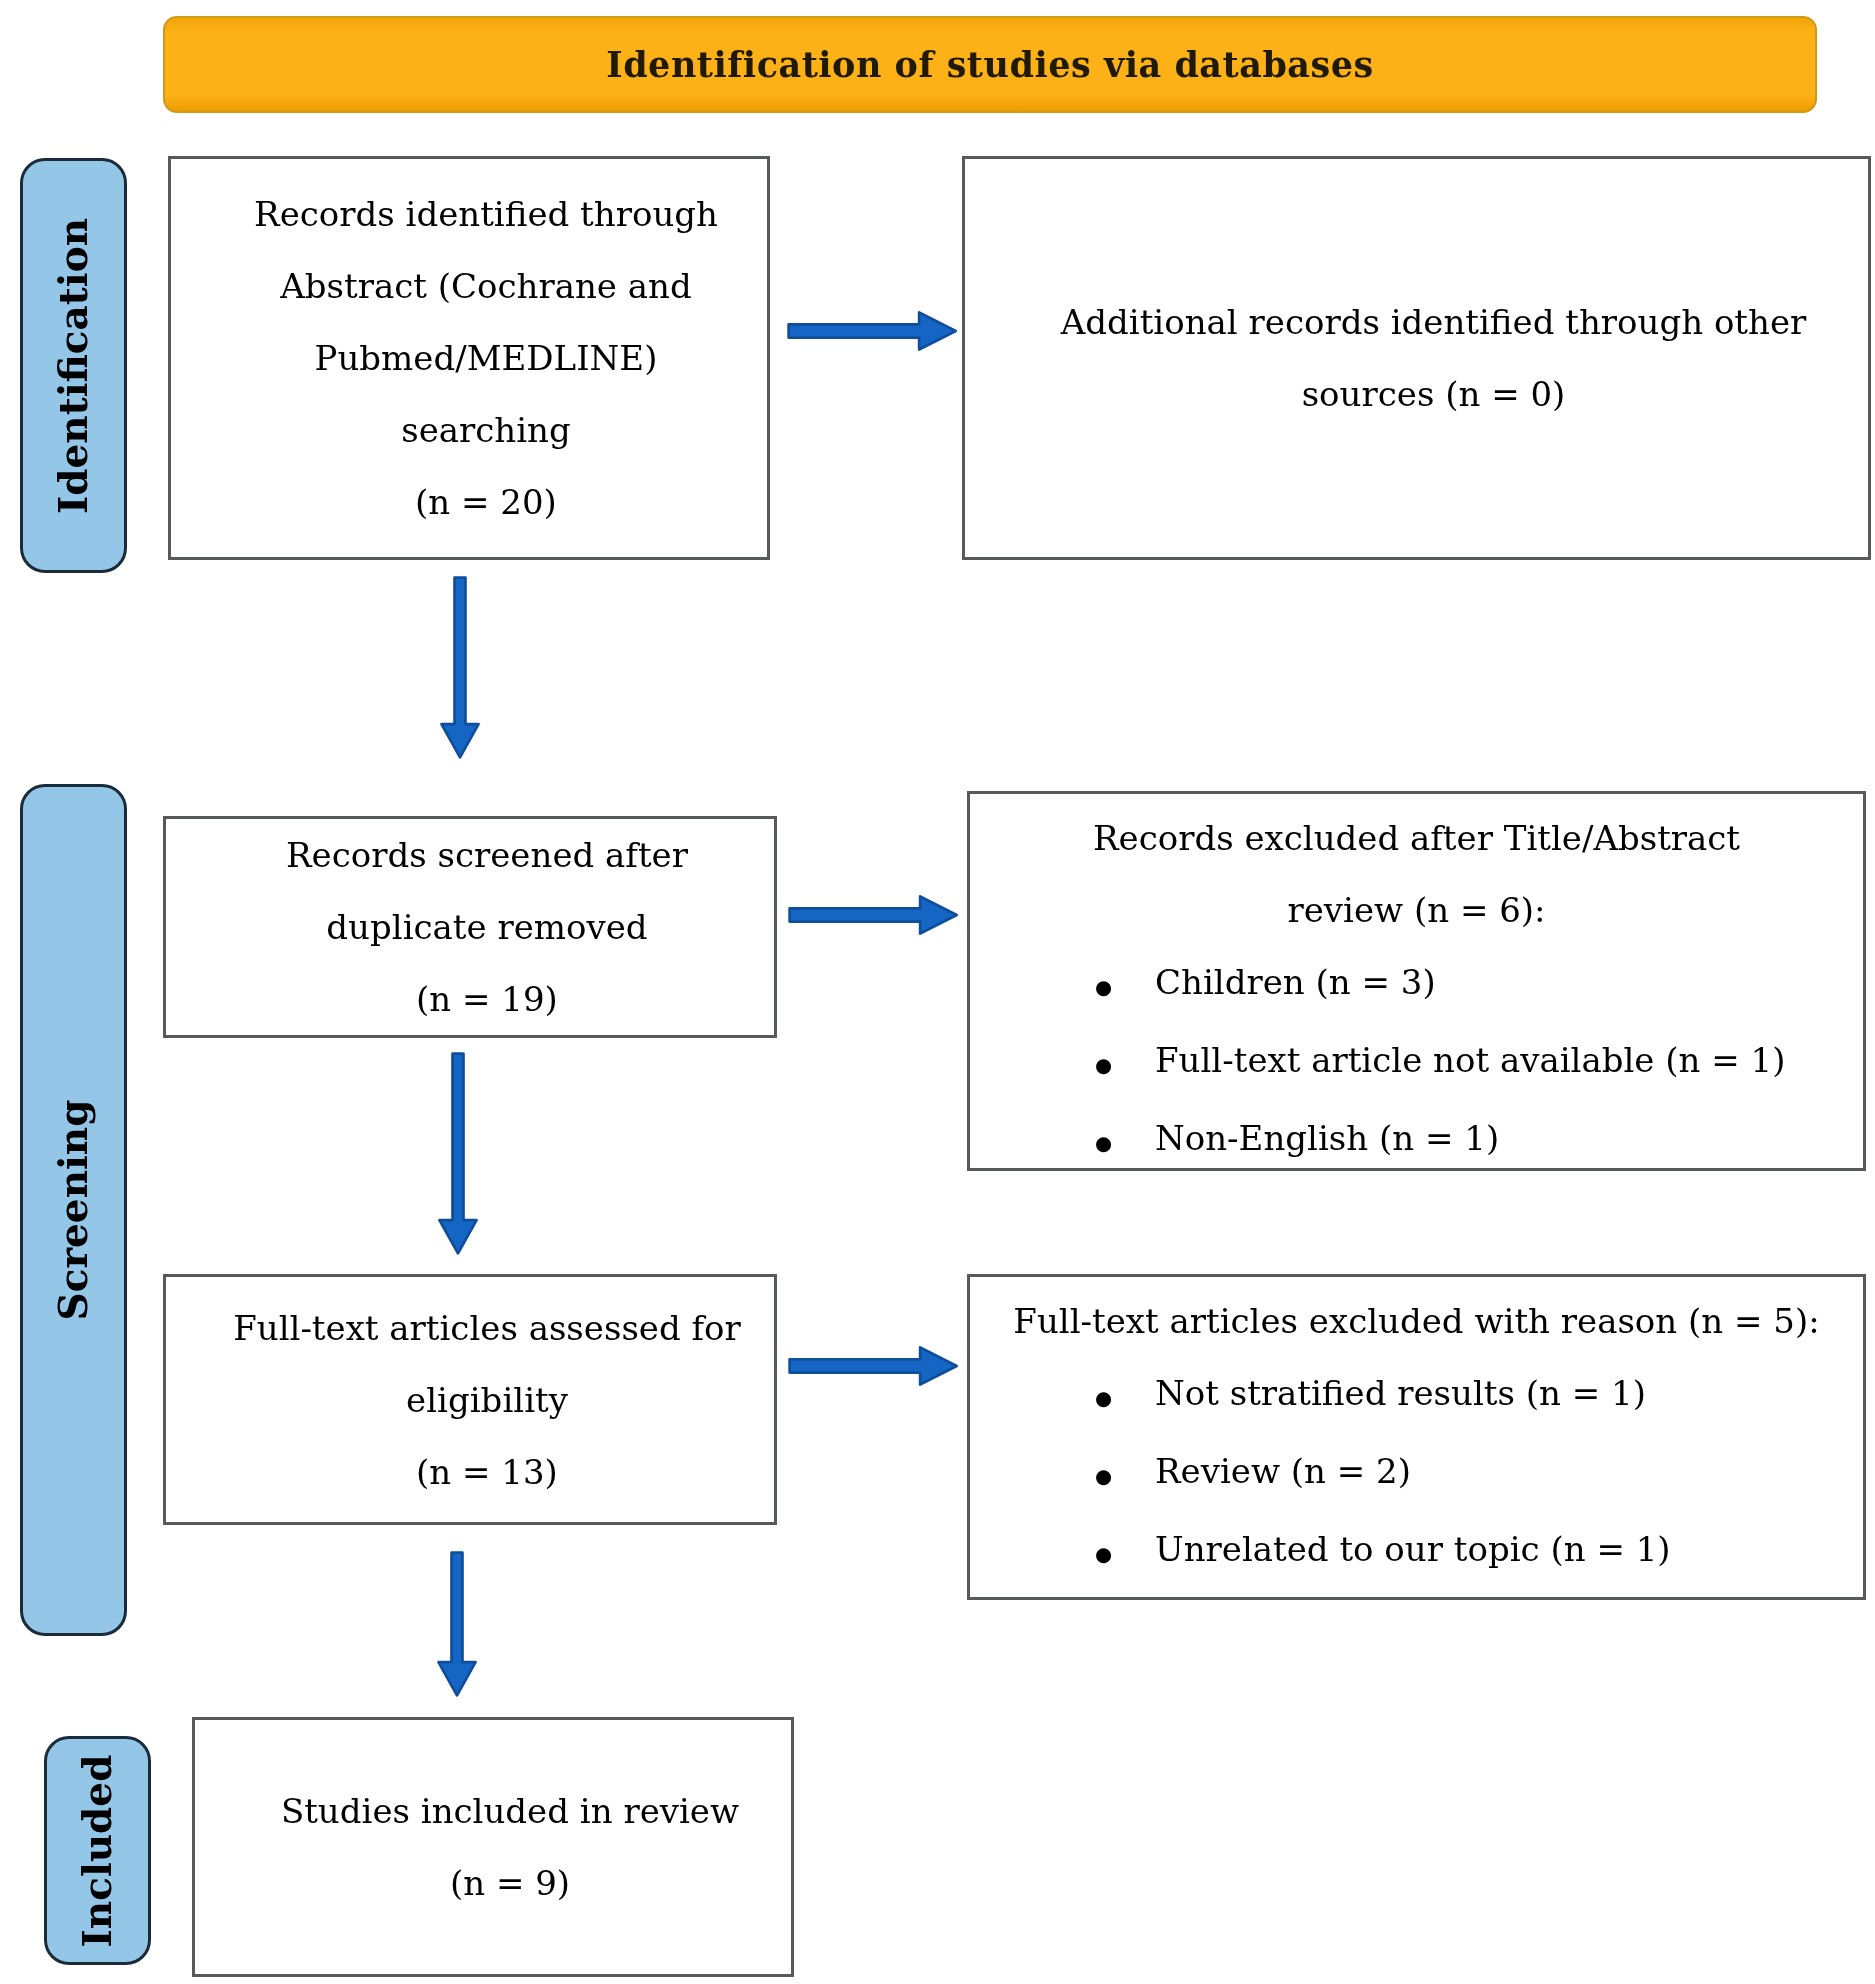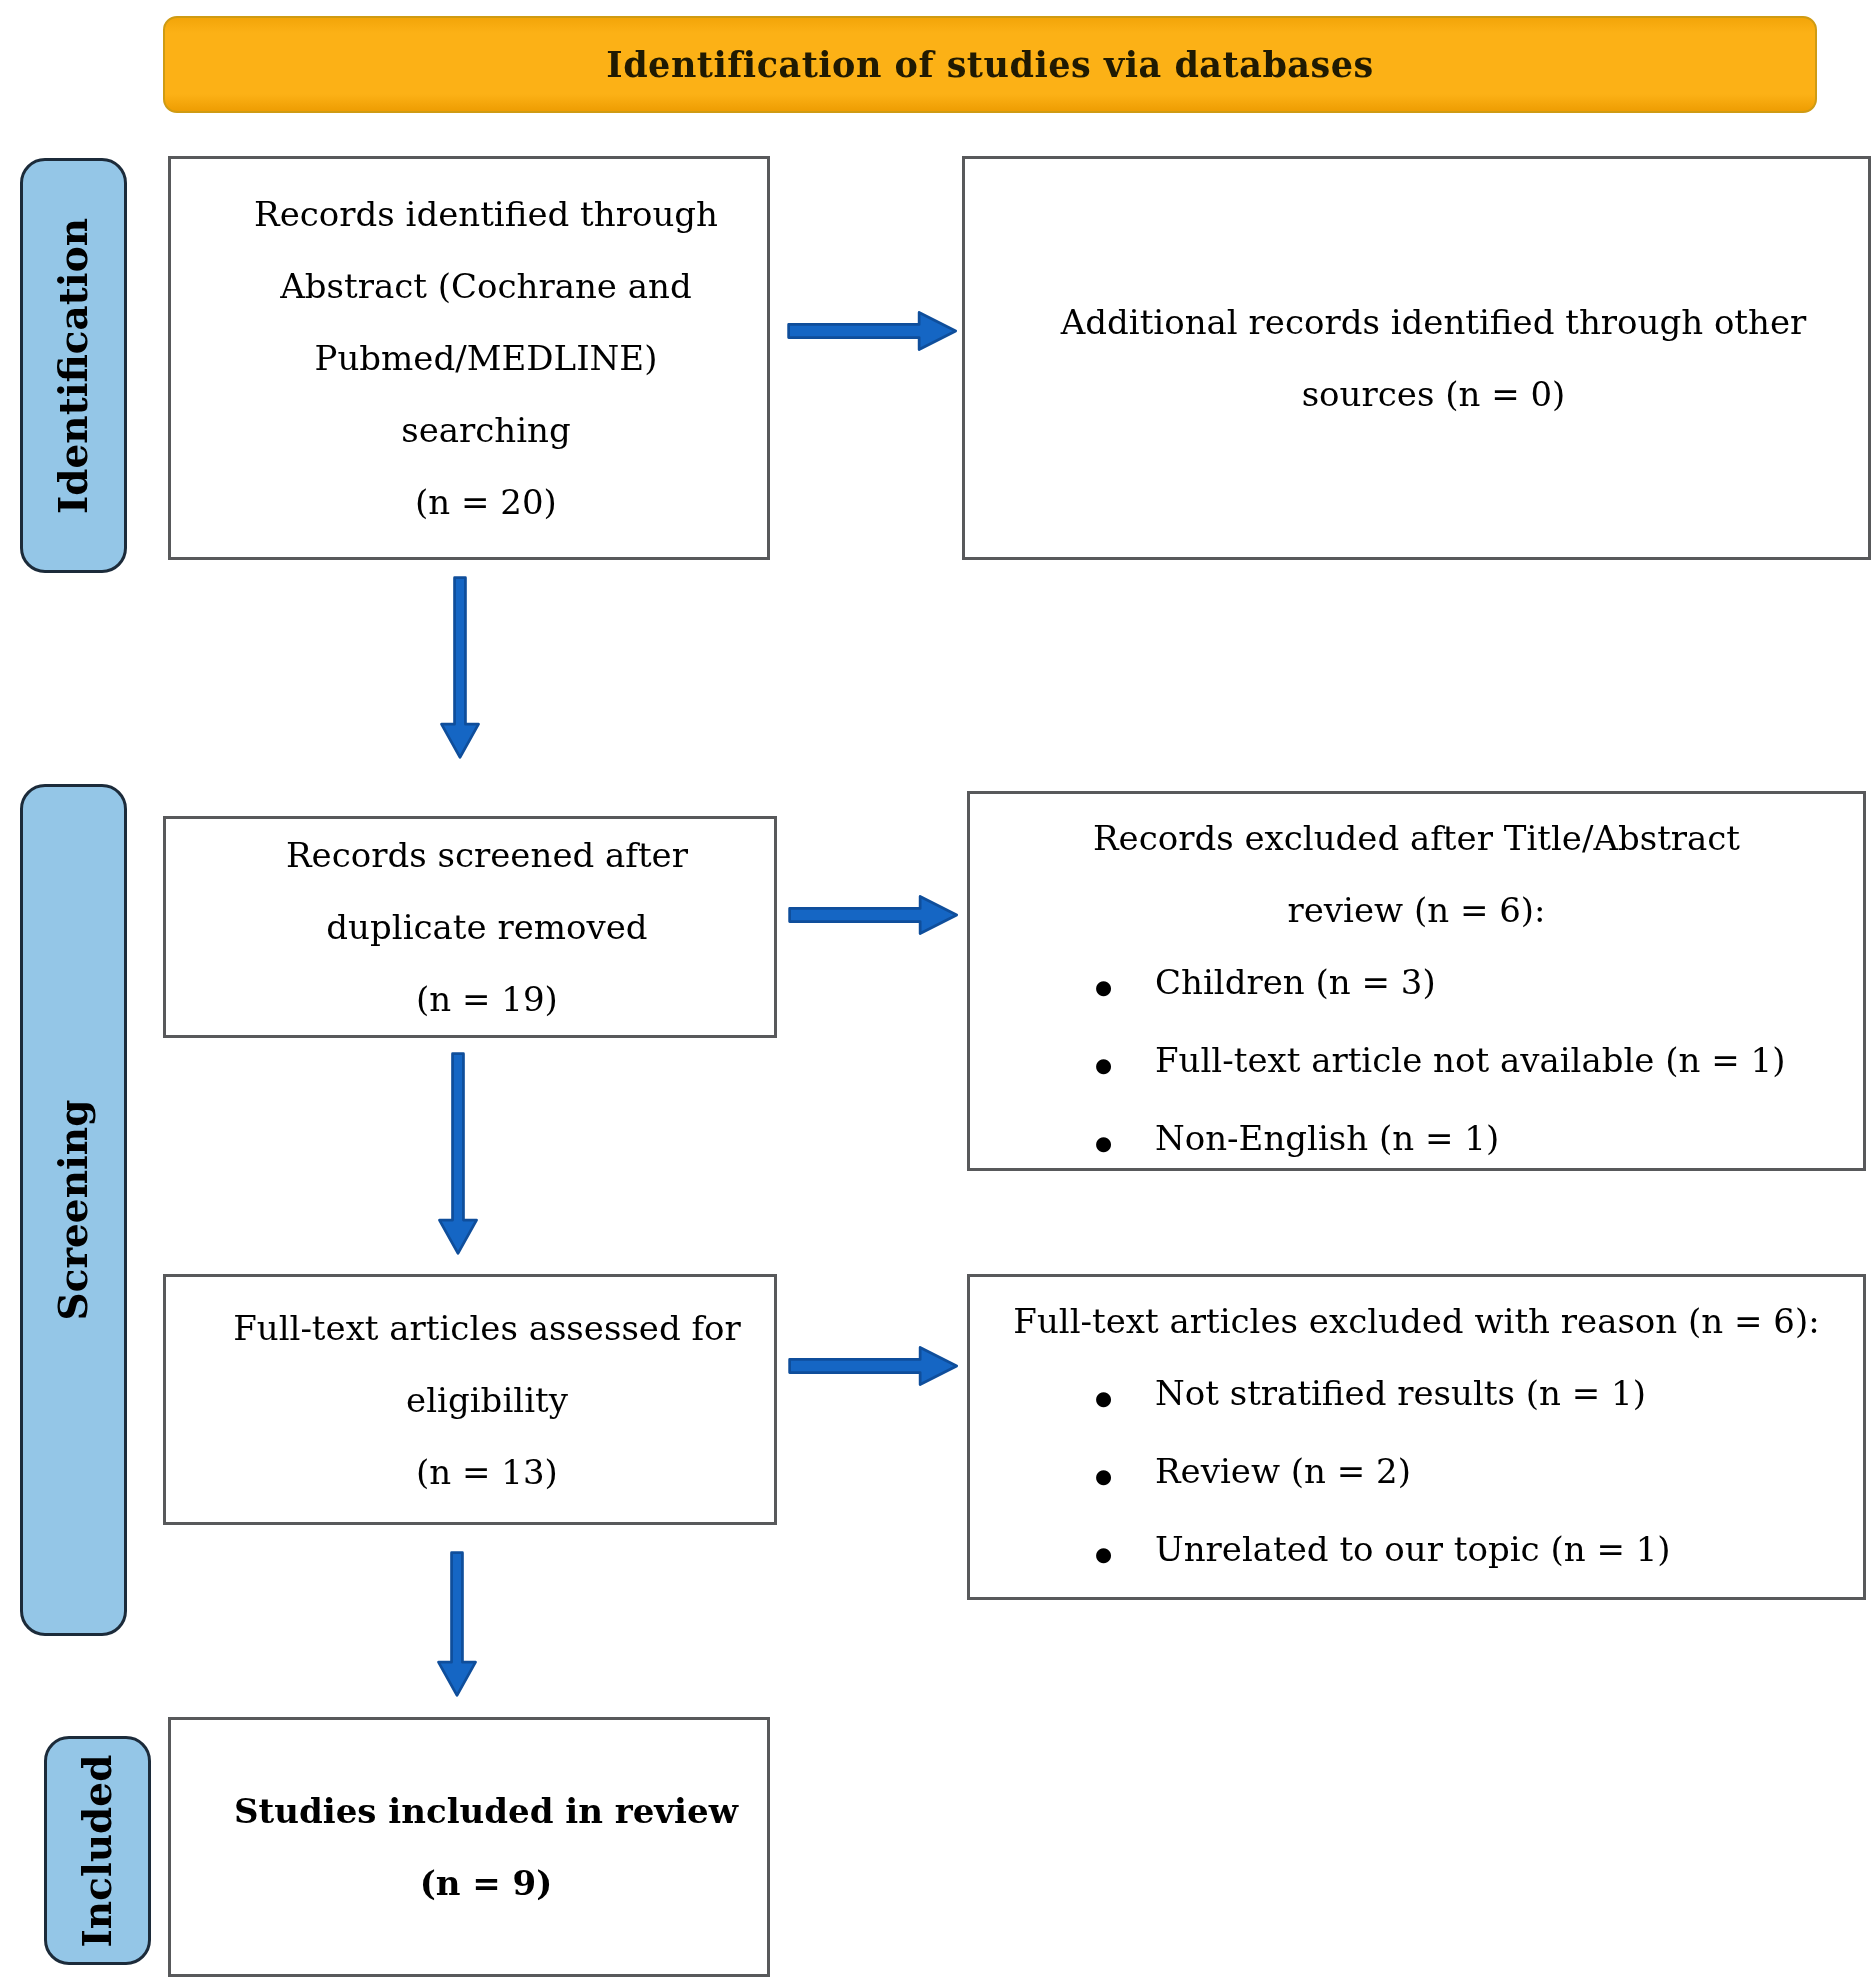--- a/index.html
+++ b/index.html
@@ -61,21 +61,21 @@
     padding-left: 34px;
   }
   .box .title { text-align: center; }
 
   #box-identified          { left: 168px;  top: 156px;  width: 602px; height: 404px; }
   #box-additional          { left: 962px; top: 156px;  width: 909px; height: 404px; }
   #box-screened            { left: 163px;  top: 808px; width: 614px; height: 222px; margin-top: 8px; }
   #box-excluded-screening  { left: 967px; top: 791px; width: 899px; height: 380px; padding-top: 7.6px; }
   #box-assessed            { left: 163px;  top: 1274px; width: 614px; height: 251px; }
   #box-excluded-fulltext   { left: 967px; top: 1274px; width: 899px; height: 326px; padding-top: 8.2px; }
-  #box-included            { left: 168px;  top: 1717px; width: 602px; height: 260px; font-weight: bold; }
+  #box-included            { left: 192px;  top: 1717px; width: 602px; height: 260px; }
 
   .bullet-row {
     display: flex; align-items: baseline;
     padding-left: 82px;
     font-size: 34px; line-height: 72px;
   }
   .bullet-row::before {
     content: "\25CF";
     display: inline-block;
     width: 103px; text-align: center;
@@ -137,21 +137,21 @@
     </div>
   </section>
 
   <section class="box center" id="box-assessed">
     <p>Full-text articles assessed for</p>
     <p>eligibility</p>
     <p>(n = 13)</p>
   </section>
 
   <section class="box" id="box-excluded-fulltext">
-    <p class="title">Full-text articles excluded with reason (n = 6):</p>
+    <p class="title">Full-text articles excluded with reason (n = 5):</p>
     <div class="bullet-row">
       <span>Not stratified results (n = 1)</span>
     </div>
     <div class="bullet-row">
       <span>Review (n = 2)</span>
     </div>
     <div class="bullet-row">
       <span>Unrelated to our topic (n = 1)</span>
     </div>
   </section>

